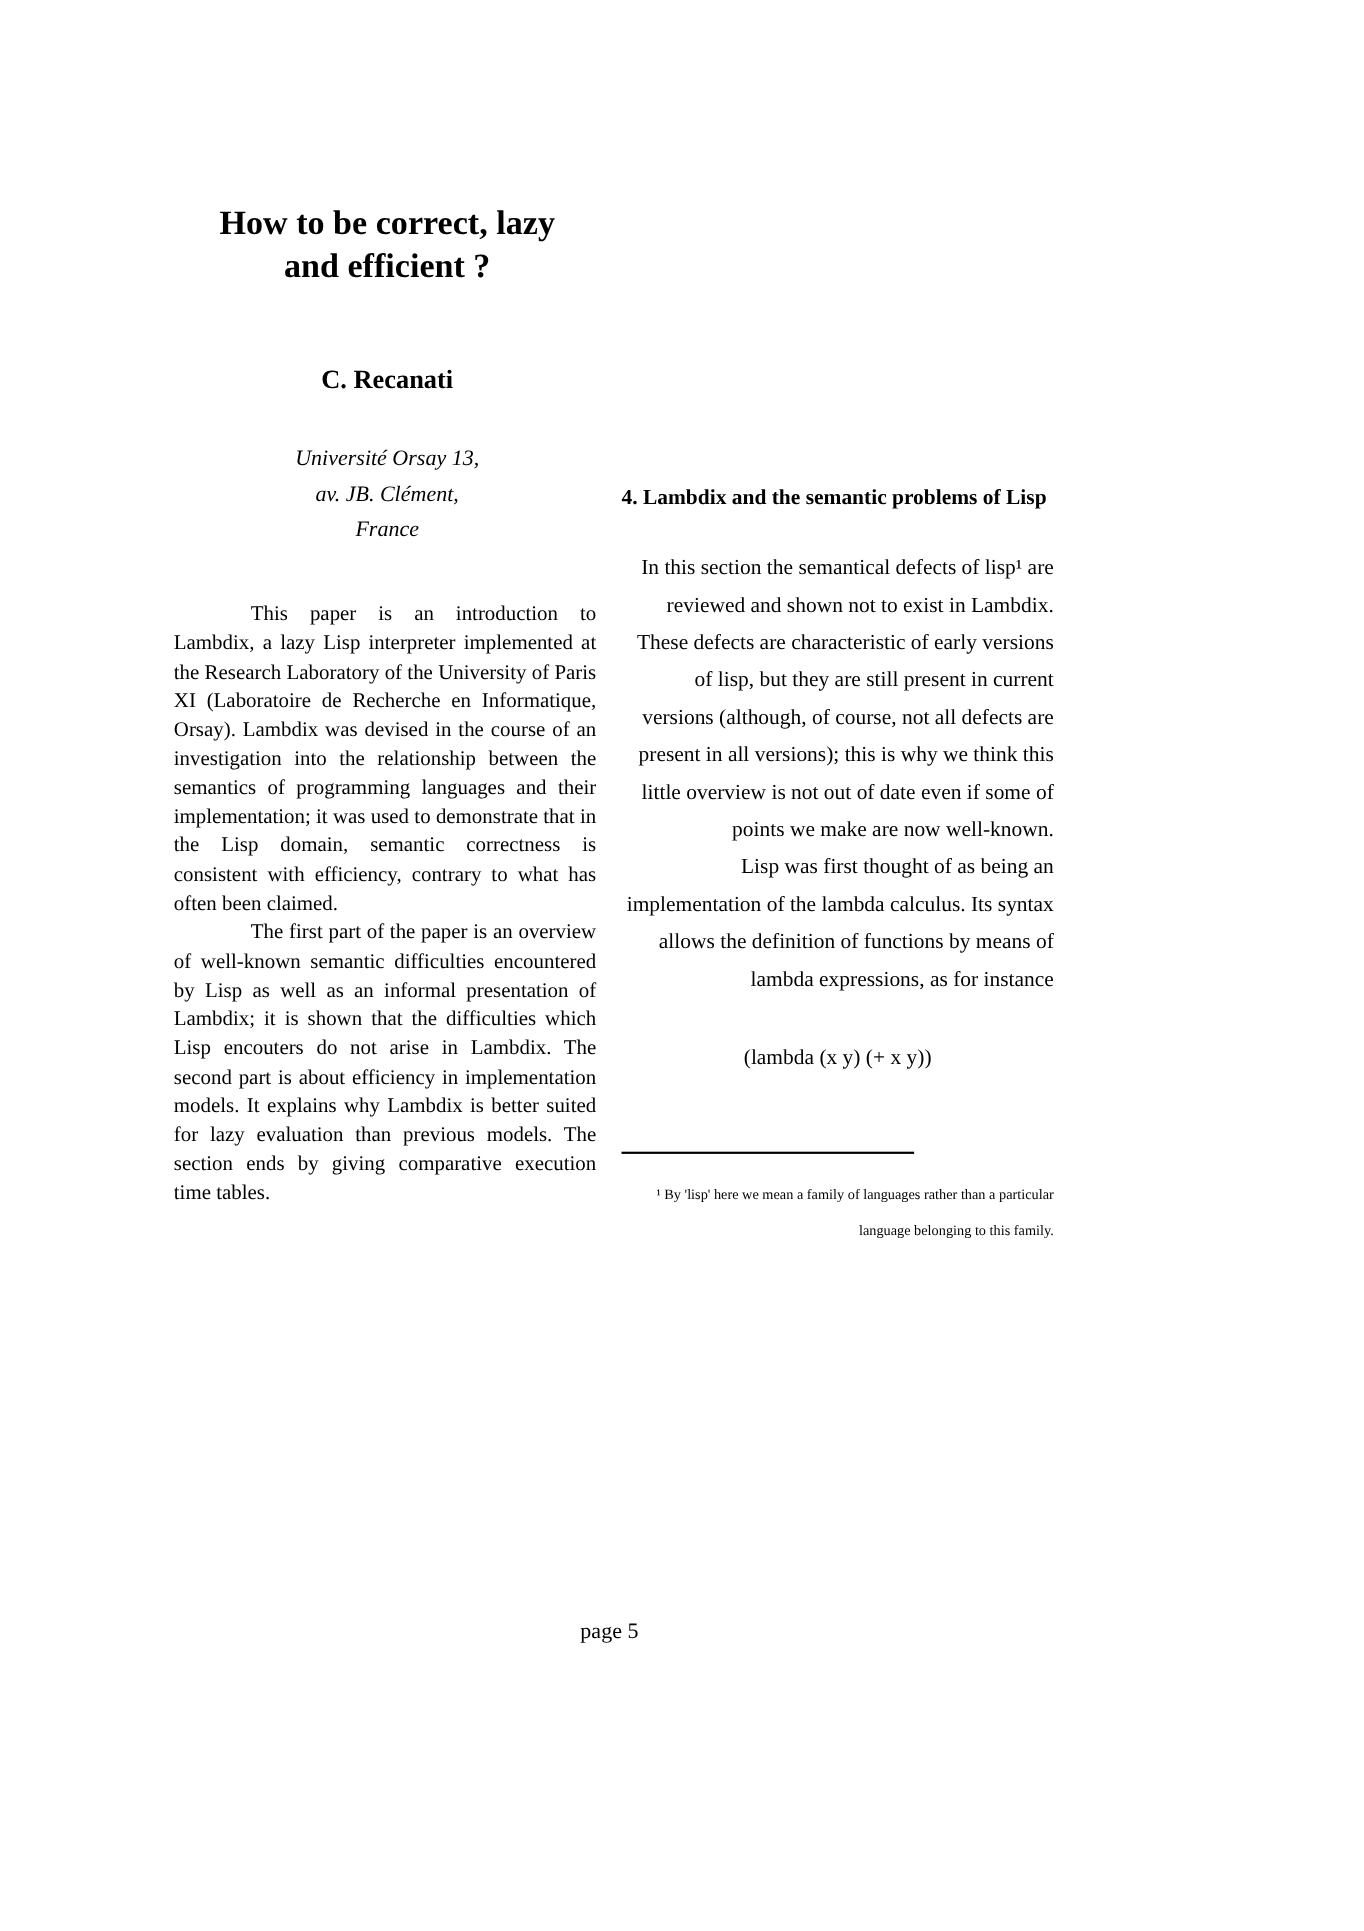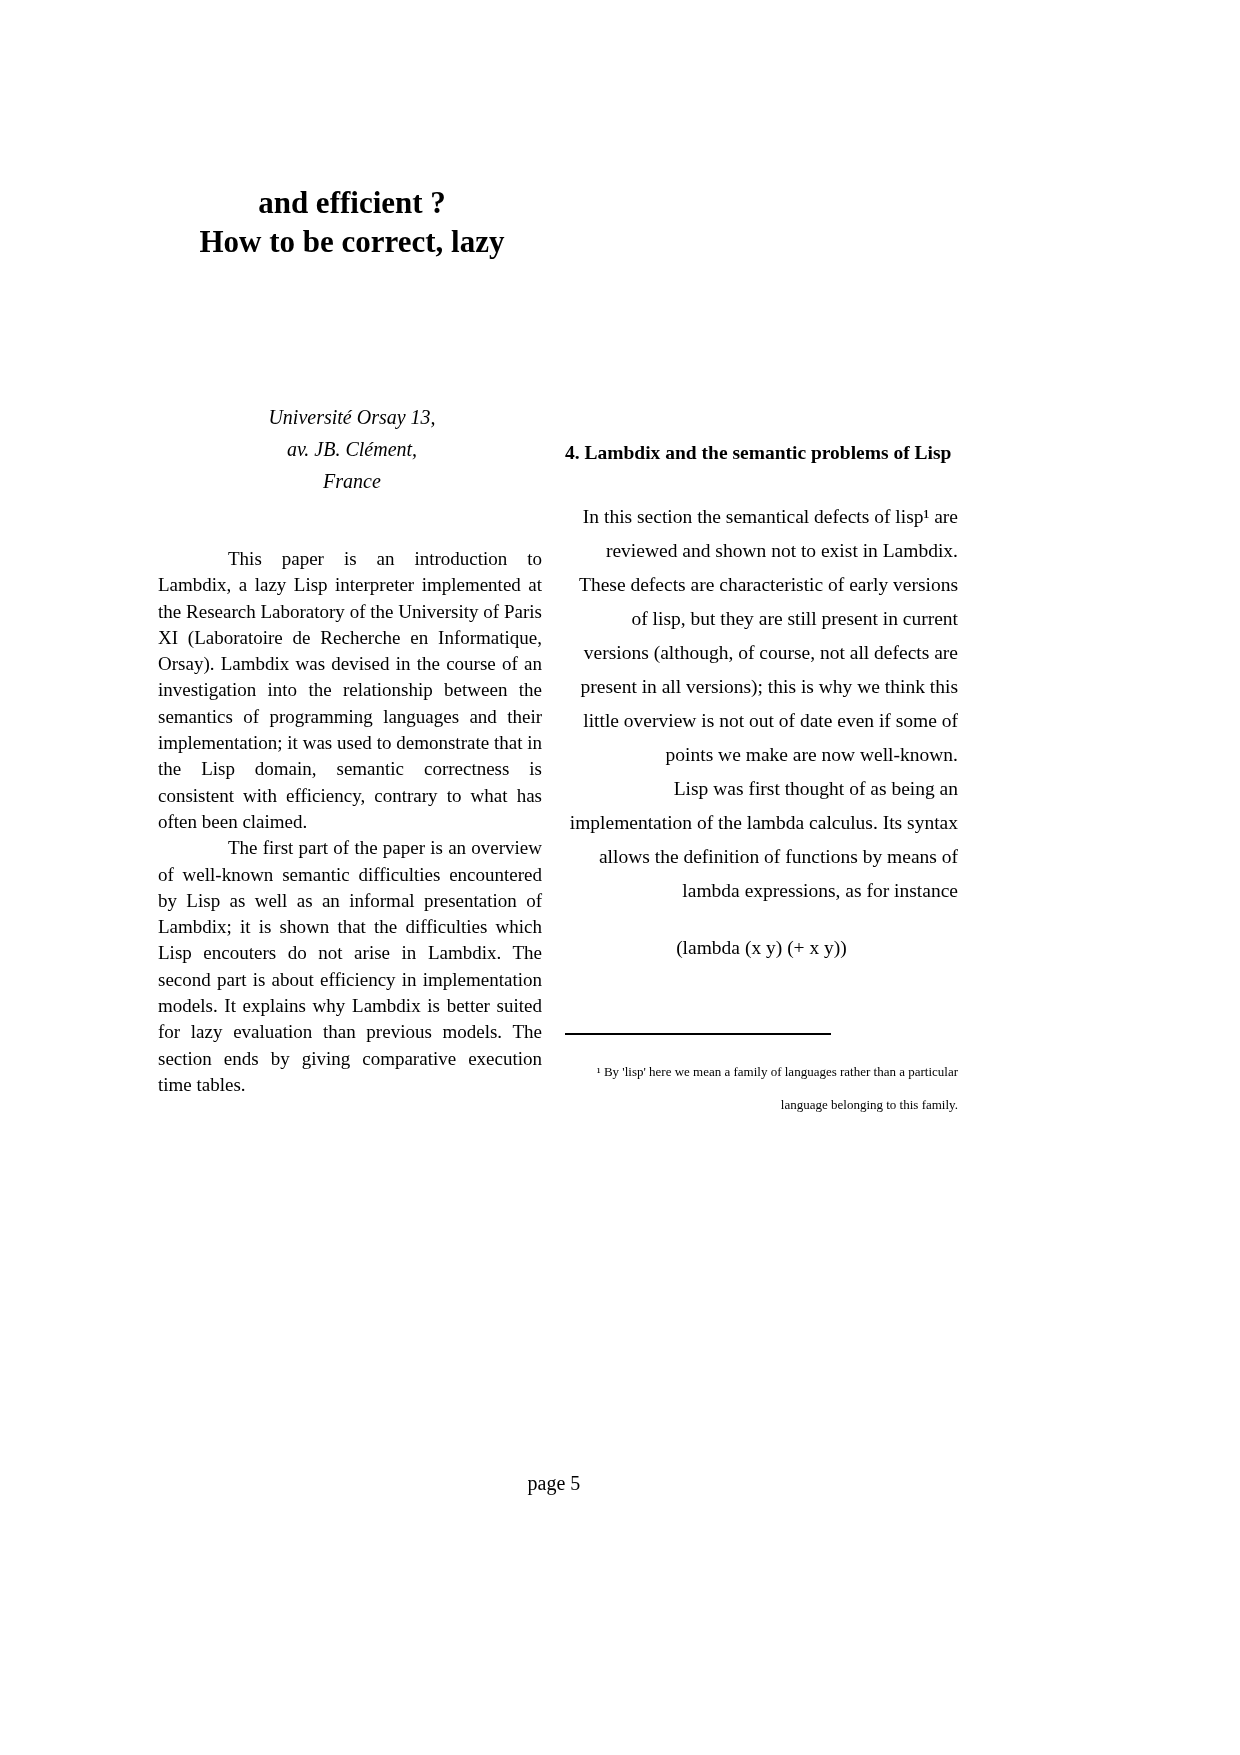--- a/index.html
+++ b/index.html
@@ -70,21 +70,21 @@
   .col-right p { margin: 0; text-align: right; }
   .col-right h3 {
     font-size: 19.5px;
     font-weight: bold;
     line-height: 34px;
     margin: 55px 0 45px 0;
     white-space: pre-wrap;
   }
   .code-line {
     text-align: center;
-    margin-top: 23px;
+    margin-top: 37px;
     font-size: 19.5px;
   }
   .footnote-rule {
     width: 266px;
     height: 0;
     border-top: 2px solid #000000;
     margin-top: 68px;
   }
   .footnote {
     margin-top: 20px !important;
@@ -99,24 +99,25 @@
     text-align: center;
     font-size: 20px;
   }
 </style>
 </head>
 <body>
 
 <div class="page">
 
   <div class="title">
+    <div>How to be correct, lazy</div>
     <div>and efficient ?</div>
-    <div>How to be correct, lazy</div>
   </div>
 
+  <div class="author">C. Recanati</div>
 
   <div class="affiliation">
     <div>Université Orsay 13,</div>
     <div>av. JB. Clément,</div>
     <div>France</div>
   </div>
 
   <div class="col-left">
     <p>This paper is an introduction to Lambdix, a lazy Lisp interpreter implemented at the Research Laboratory of the University of Paris XI (Laboratoire de Recherche en Informatique, Orsay). Lambdix was devised in the course of an investigation into the relationship between the semantics of programming languages and their implementation; it was used to demonstrate that in the Lisp domain, semantic correctness is consistent with efficiency, contrary to what has often been claimed.</p>
     <p>The first part of the paper is an overview of well-known semantic difficulties encountered by Lisp as well as an informal presentation of Lambdix; it is shown that the difficulties which Lisp encouters do not arise in Lambdix. The second part is about efficiency in implementation models. It explains why Lambdix is better suited for lazy evaluation than previous models. The section ends by giving comparative execution time tables.</p>

